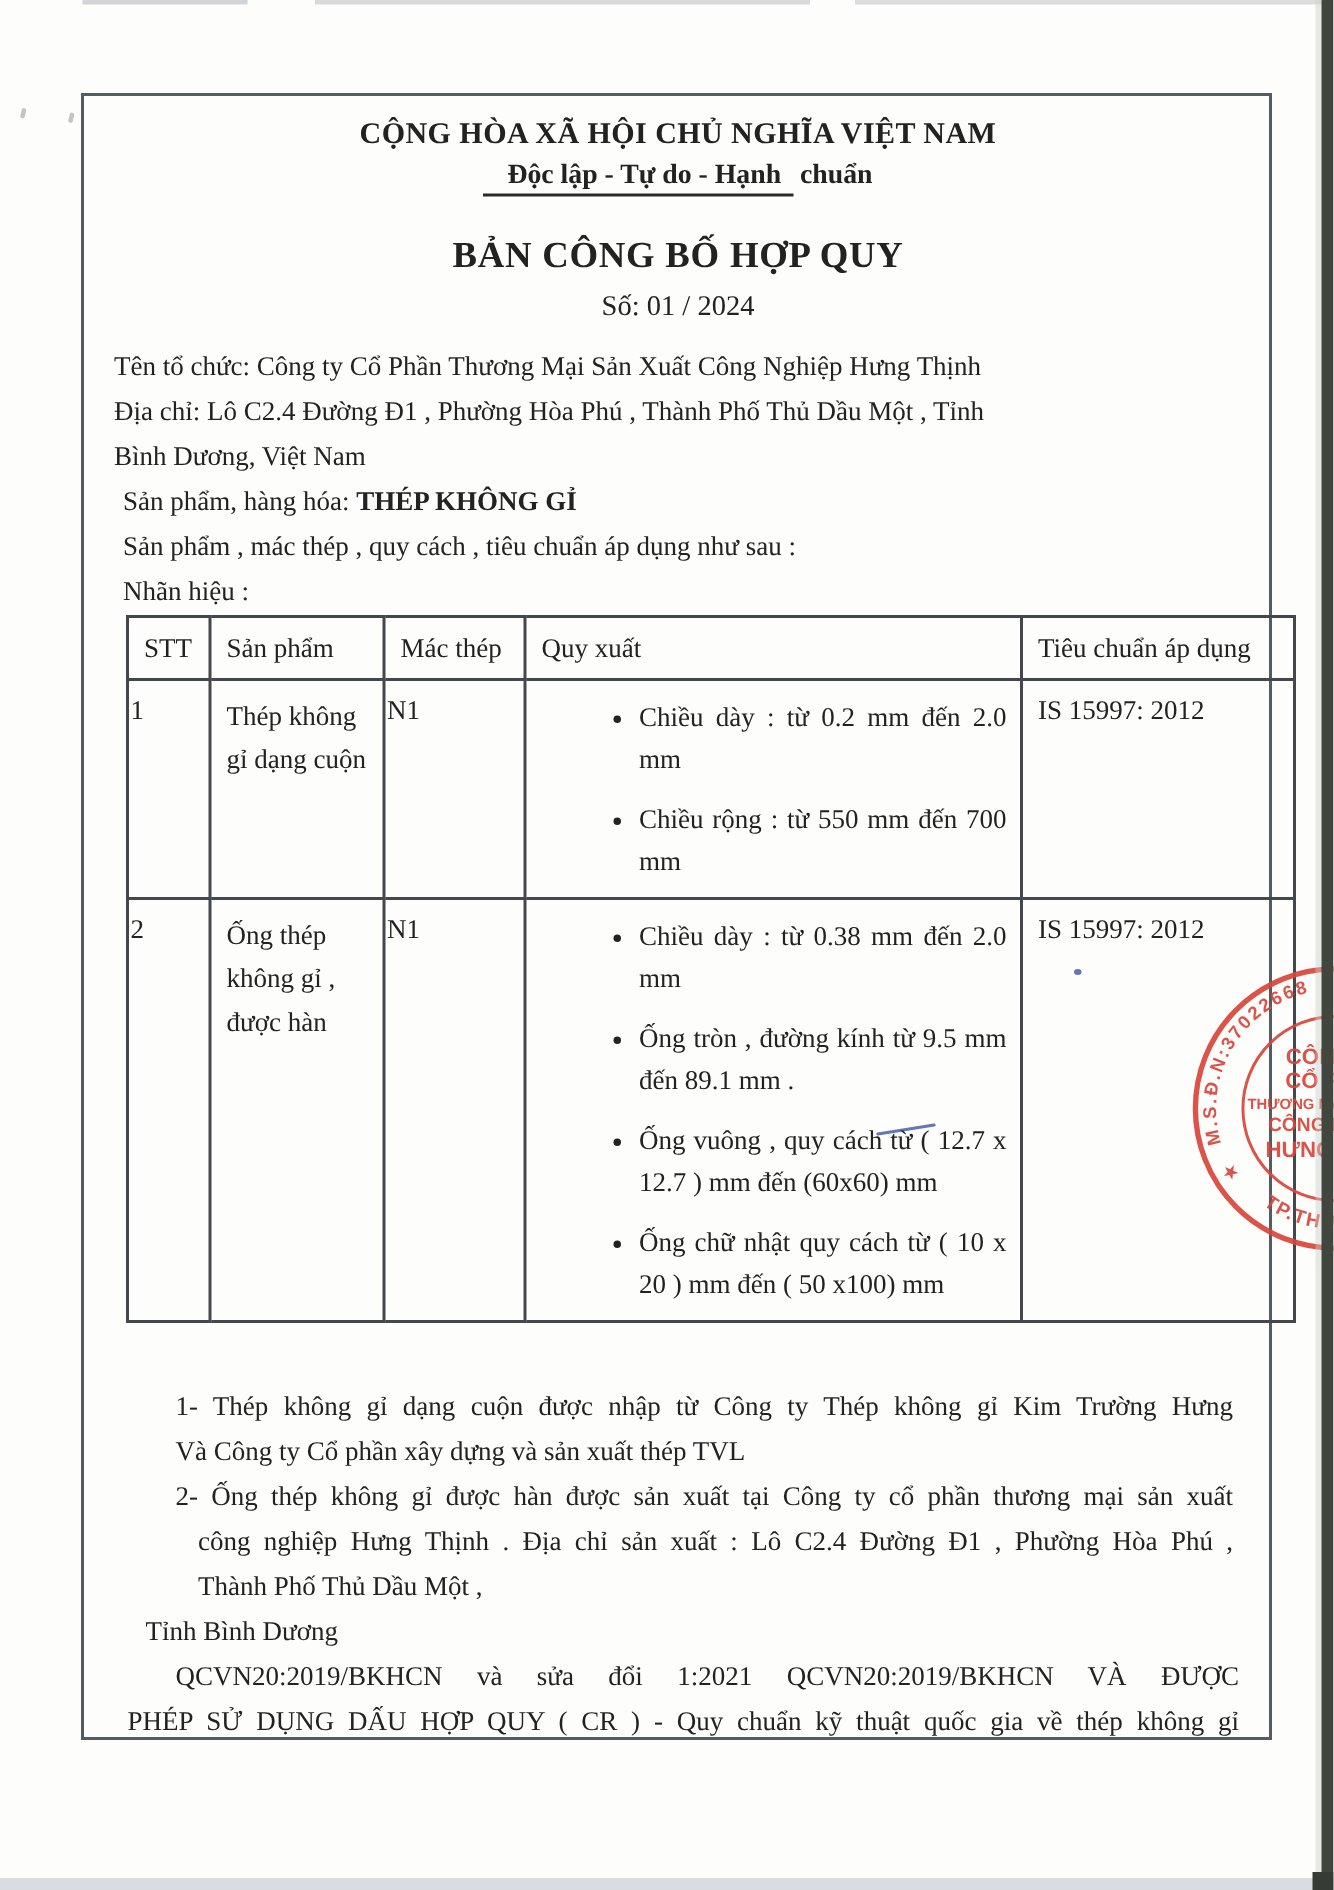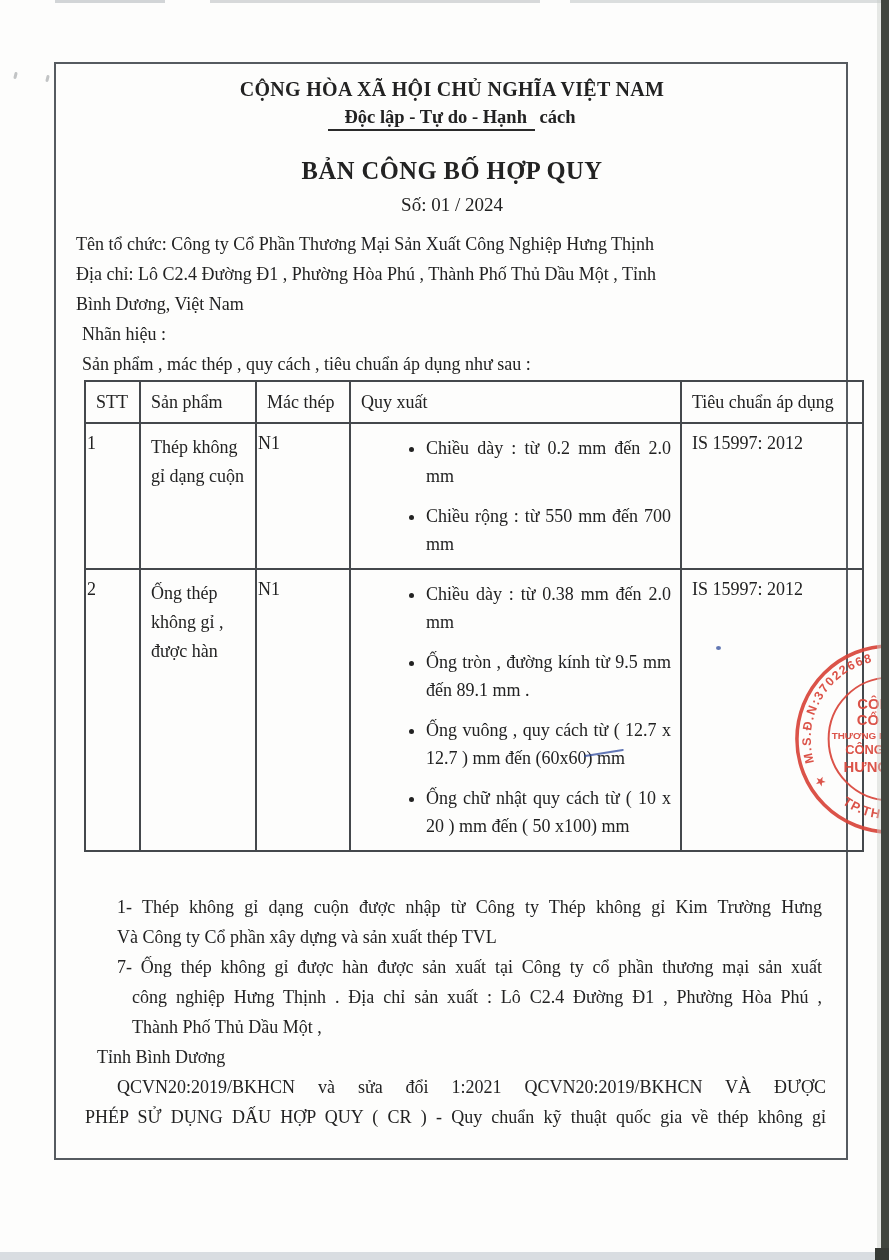--- a/index.html
+++ b/index.html
@@ -85,31 +85,32 @@
 <div class="pen-dot"></div>
 <div class="pen-scribble"></div>
 <div class="edge-strip-right-halo"></div>
 <div class="edge-strip-right"></div>
 <div class="edge-band-bottom"></div>
 <div class="edge-corner-dot"></div>
 
 <div class="page-box">
 
   <div class="nat-title">CỘNG HÒA XÃ HỘI CHỦ NGHĨA VIỆT NAM</div>
-  <div class="motto"><span class="u">Độc lập - Tự do - Hạnh</span> <span>cách</span></div>
+  <div class="motto"><span class="u">Độc lập - Tự do - Hạnh</span> <span>chuẩn</span></div>
 
   <div class="doc-title">BẢN CÔNG BỐ HỢP QUY</div>
   <div class="doc-no">Số: 01 / 2024</div>
 
   <div class="info">
     <p>Tên tổ chức: Công ty Cổ Phần Thương Mại Sản Xuất Công Nghiệp Hưng Thịnh</p>
     <p>Địa chỉ: Lô C2.4 Đường Đ1 , Phường Hòa Phú , Thành Phố Thủ Dầu Một , Tỉnh</p>
     <p>Bình Dương, Việt Nam</p>
+    <p class="indent"><span>Sản phẩm, hàng hóa:</span> <span class="bold">THÉP KHÔNG GỈ</span></p>
+    <p class="indent">Sản phẩm , mác thép , quy cách , tiêu chuẩn áp dụng như sau :</p>
     <p class="indent">Nhãn hiệu :</p>
-    <p class="indent">Sản phẩm , mác thép , quy cách , tiêu chuẩn áp dụng như sau :</p>
   </div>
 
   <table class="spec">
     <colgroup>
       <col style="width:55px">
         <col style="width:116px">
         <col style="width:94px">
       <col style="width:331px">
         <col style="width:182px">
     </colgroup>
@@ -151,21 +152,21 @@
       </tr>
     </tbody>
   </table>
 
   <div class="notes">
     <p class="note1" style="margin-bottom:0;">
       <span class="line just">1- Thép không gỉ dạng cuộn được nhập từ Công ty Thép không gỉ Kim Trường Hưng</span>
       <span class="line">Và Công ty Cổ phần xây dựng và sản xuất thép TVL</span>
     </p>
     <p class="note2" style="margin-top:0;margin-bottom:0;">
-      <span class="line just">7- Ống thép không gỉ được hàn được sản xuất tại Công ty cổ phần thương mại sản xuất</span>
+      <span class="line just">2- Ống thép không gỉ được hàn được sản xuất tại Công ty cổ phần thương mại sản xuất</span>
       <span class="line just cont">công nghiệp Hưng Thịnh . Địa chỉ sản xuất : Lô C2.4 Đường Đ1 , Phường Hòa Phú ,</span>
       <span class="line cont">Thành Phố Thủ Dầu Một ,</span>
     </p>
     <span class="line province">Tỉnh Bình Dương</span>
     <p class="regulation" style="margin-top:0;">
       <span class="line just first">QCVN20:2019/BKHCN và sửa đổi 1:2021 QCVN20:2019/BKHCN VÀ ĐƯỢC</span>
       <span class="line just second">PHÉP SỬ DỤNG DẤU HỢP QUY ( CR ) -  Quy chuẩn kỹ thuật quốc gia về thép không gỉ</span>
     </p>
   </div>
 

